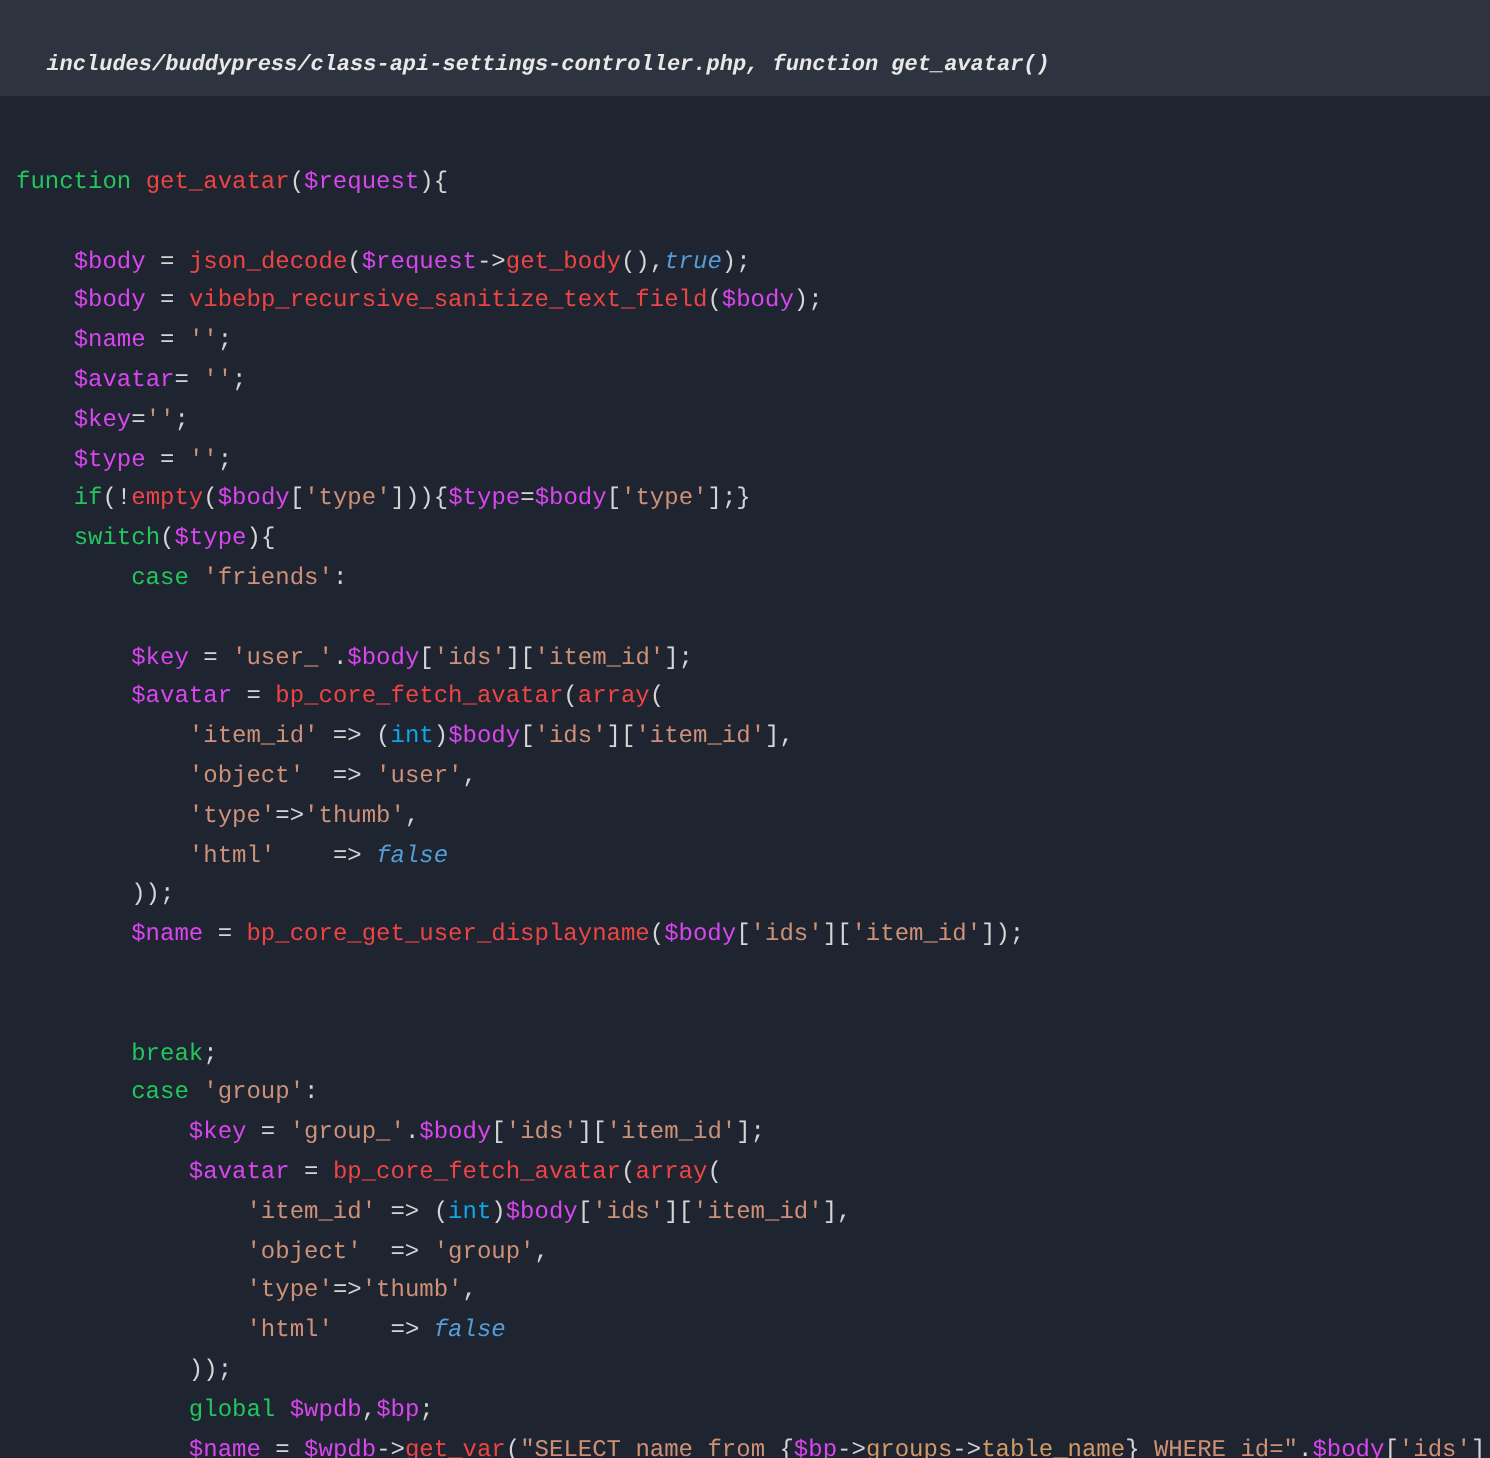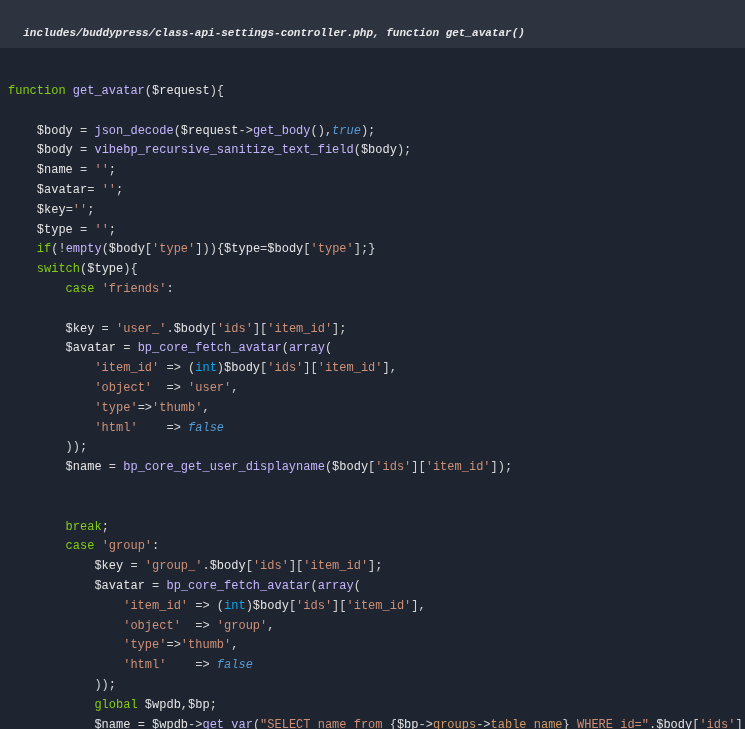--- a/index.html
+++ b/index.html
@@ -20,23 +20,23 @@
     font-weight: bold;
     white-space: pre;
     font-style: italic;
   }
   .code-area {
     padding: 14px 8px 8px 8px;
     color: #d4d4d4;
     white-space: pre;
     font-family: Consolas, 'Courier New', monospace;
   }
-  .kw { color: #84cc16; }          
-  .fn { color: #c4b5fd; }          
-  .var { color: #e5e5e5; text-align: center; }         
+  .kw { color: #22c55e; }          
+  .fn { color: #ef4444; }          
+  .var { color: #d946ef; text-align: center; }         
   .str { color: #ce9178; }         
   .op { color: #d4d4d4; }          
   .arr { color: #569cd6; font-style: italic; }
   .prop { color: #d19a66; }        
   .obj { color: #0ea5e9; }
 </style>
 </head>
 <body>
 
 <div class="header">

